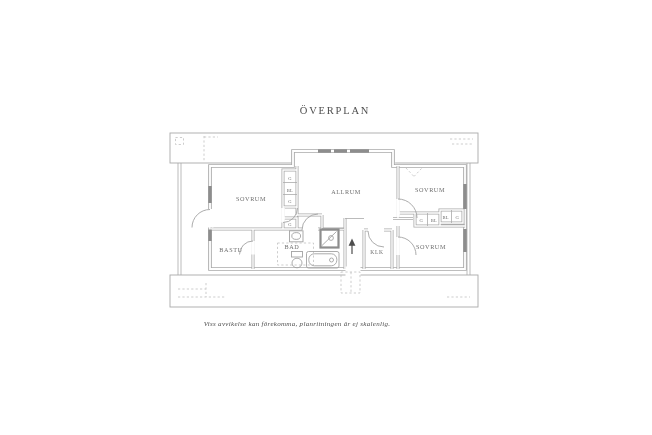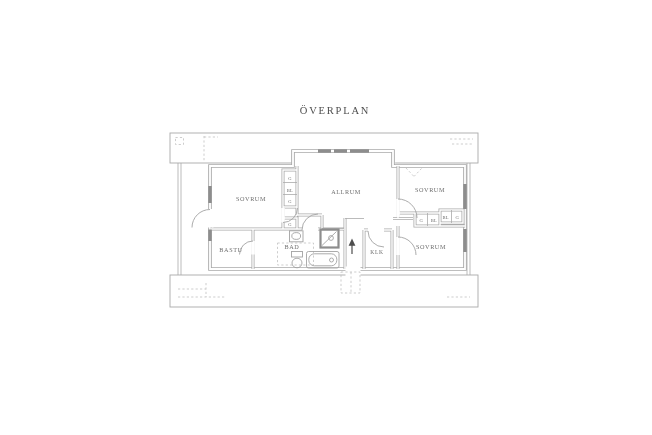--- a/index.html
+++ b/index.html
@@ -154,13 +154,14 @@
       <text class="closet" x="290" y="191.6">BL</text>
       <text class="closet" x="290" y="203.4">G</text>
       <text class="closet" x="290" y="225.6">G</text>
       <text class="closet" x="421.2" y="221.8">G</text>
       <text class="closet" x="433.8" y="221.8">BL</text>
       <text class="closet" x="445.7" y="218.8">BL</text>
       <text class="closet" x="457.3" y="218.8">G</text>
     </g>
   </svg>
 
+  <div id="plan-caption">Viss avvikelse kan förekomma, planritningen är ej skalenlig.</div>
 </div>
 
 </body></html>

